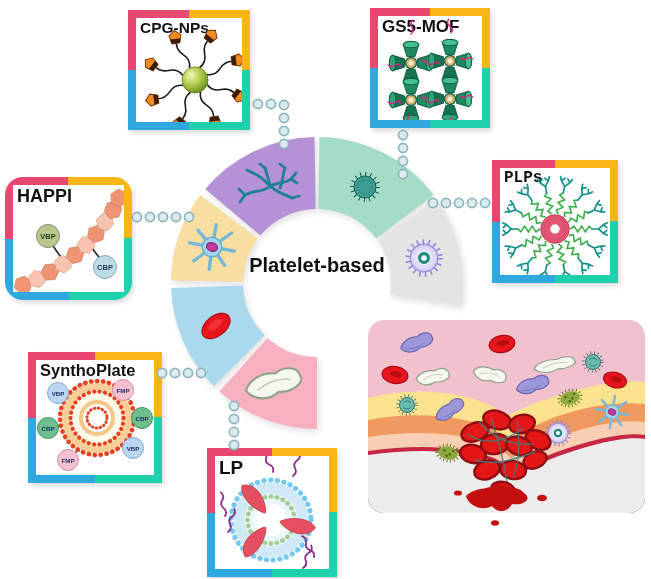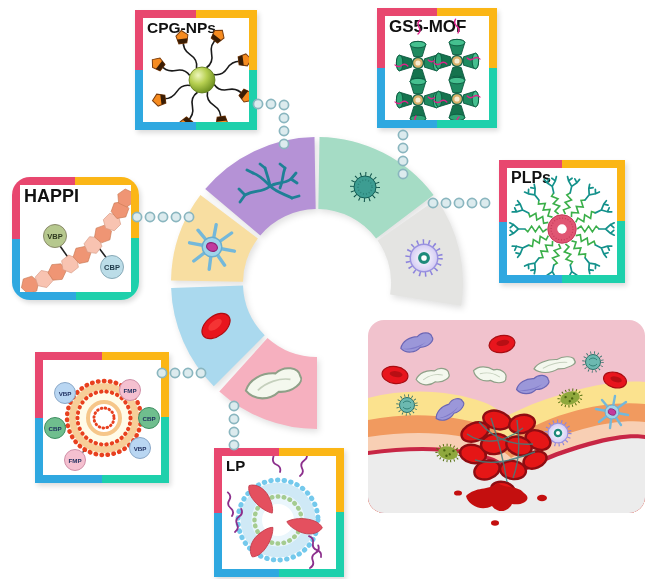--- a/index.html
+++ b/index.html
@@ -2,38 +2,38 @@
 <html><head>
 <meta charset="utf-8">
 <style>
   html,body{margin:0;padding:0;}
   body{font-family:"Liberation Sans", sans-serif; background:#ffffff;}
   #stage{position:relative;width:651px;height:579px;background:#ffffff;overflow:hidden;}
 
   
   .mbox{position:absolute; padding:8px;
         background:conic-gradient(#fbb616 0 90deg, #1ed0ac 90deg 180deg, #2fa8e0 180deg 270deg, #e8476f 270deg 360deg);
-        box-shadow:2px 3px 5px rgba(0,0,0,.14);margin-left:7px;}
+        box-shadow:2px 3px 5px rgba(0,0,0,.14);}
   .mbox .inner{position:relative;width:100%;height:100%;background:#ffffff;}
   .mbox .btitle{position:absolute;left:4px;top:1px;font-weight:bold;color:#111;letter-spacing:0;}
   .mbox svg{position:absolute;left:0;top:0;}
 
   #box-cpg   {left:128px;top:10px;width:106px;height:104px;}
   #box-gs5   {left:370px;top:8px; width:104px;height:104px;}
-  #box-plps  {left:492px;top:160px;width:110px;height:107px;}
+  #box-plps  {left:492px;top:160px;width:110px;height:107px;font-family:Liberation Mono, monospace;}
   #box-happi {left:5px;  top:177px;width:111px;height:107px;border-radius:18px;}
   #box-syntho{left:28px; top:352px;width:118px;height:115px;}
   #box-lp    {left:207px;top:448px;width:114px;height:113px;}
 
   #box-cpg .btitle{font-size:15.5px;}
   #box-gs5 .btitle{font-size:17px;}
   #box-plps .btitle{font-size:16px;}
   #box-happi .btitle{font-size:18px;}
   #box-syntho .btitle{font-size:16.5px;}
-  #box-lp .btitle{font-size:15px;}
+  #box-lp .btitle{font-size:19px;}
 
   
   #ring{position:absolute;left:160px;top:130px;filter:drop-shadow(2px 3px 3px rgba(0,0,0,.12));}
   #ring-title{position:absolute;left:197px;top:252px;width:240px;text-align:center;
               font-weight:bold;color:#111;font-size:20px;line-height:26px;}
 
   
   #dots{position:absolute;left:0;top:0;pointer-events:none;}
   #dots circle{fill:#dcebee;stroke:#8ab6bf;stroke-width:1.7;}
 
@@ -169,20 +169,21 @@
 
     <g transform="translate(56,196) rotate(-38)">
       <ellipse rx="16" ry="10" fill="#e8151d" stroke="#b00b10" stroke-width="1.2"></ellipse>
       <ellipse rx="8" ry="4" cy="-1.5" fill="#f9423e" opacity="0.7"></ellipse>
     </g>
 
     <use href="#sym-dendritic" transform="translate(52,117) scale(1.4)"></use>
   </svg>
 
   <div id="ring-title">
+    <div>Platelet-based</div>
   </div>
 
   <div class="mbox" id="box-cpg">
     <div class="inner">
       <div class="btitle">CPG-NPs</div>
       <svg width="106" height="104" viewBox="0 0 106 104">
         <g transform="translate(59,62)">
           <use href="#sym-cpg-arm" transform="rotate(20)"></use>
           <use href="#sym-cpg-arm" transform="rotate(65)"></use>
           <use href="#sym-cpg-arm" transform="rotate(110)"></use>
@@ -264,20 +265,21 @@
         <g>
           <circle cx="92" cy="82" r="11.5" fill="#bcdde8" stroke="#88aab8" stroke-width="1"></circle>
           <text x="92" y="85" text-anchor="middle" font-size="7.5" font-weight="bold" fill="#1f3a4a">CBP</text>
         </g>
       </svg>
     </div>
   </div>
 
   <div class="mbox" id="box-syntho">
     <div class="inner">
+      <div class="btitle">SynthoPlate</div>
       <svg width="118" height="115" viewBox="0 0 118 115">
         <g stroke="#333" stroke-width="1.2">
           <line x1="22" y1="33" x2="40" y2="45"></line>
             <line x1="87" y1="30" x2="72" y2="43"></line>
           <line x1="12" y1="68" x2="30" y2="64"></line>
             <line x1="106" y1="58" x2="92" y2="58"></line>
           <line x1="97" y1="88" x2="84" y2="78"></line>
             <line x1="32" y1="100" x2="44" y2="88"></line>
         </g>
         <g transform="translate(61,58)">

